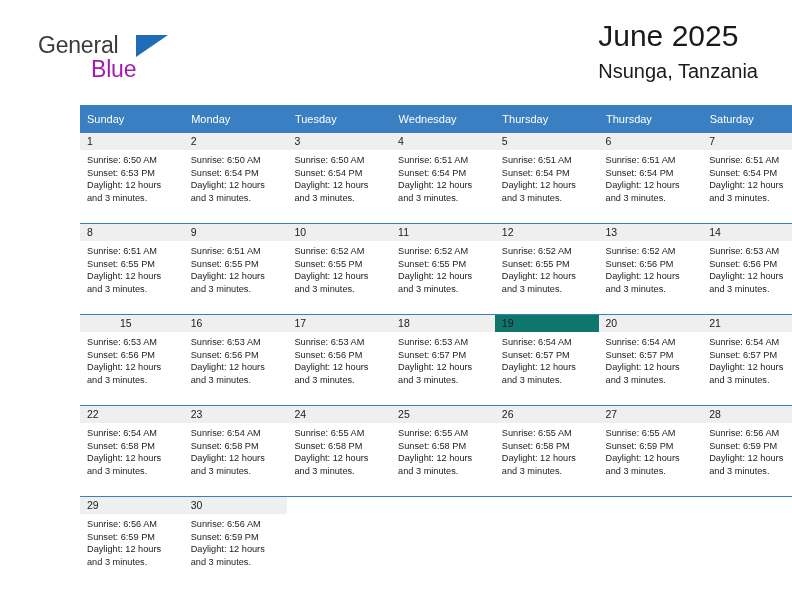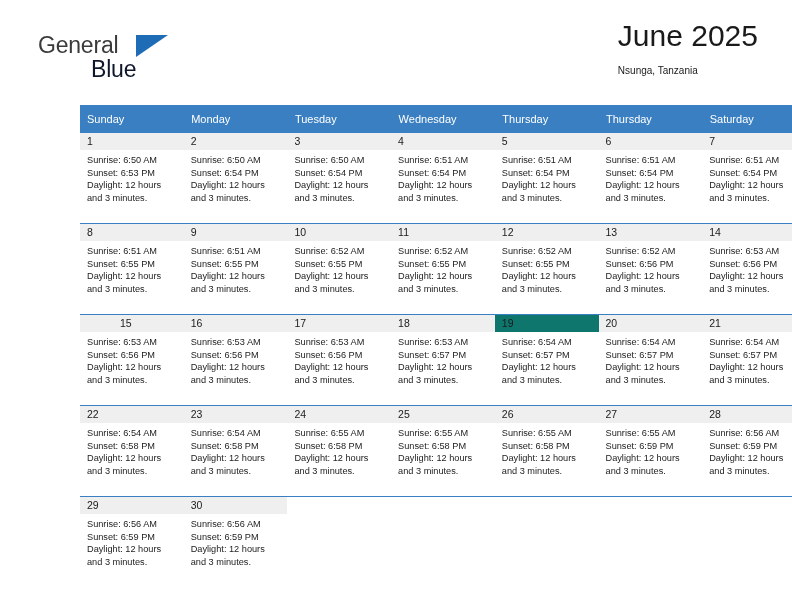--- a/index.html
+++ b/index.html
@@ -68,21 +68,21 @@
     top: 18px;
   }
   .cal-title {
     font-size: 30px;
     line-height: 36px;
     color: #1a1a1a;
     font-weight: normal;
     margin: 0;
   }
   .cal-subtitle {
-    font-size: 10px;
+    font-size: 20px;
     line-height: 22px;
     color: #1a1a1a;
     margin: 6px 0 0 0;
   }
 
   
   .cal-wrap {
     position: absolute;
     left: 33px;
     top: 105px;
@@ -149,21 +149,21 @@
 
 <div class="page">
 
   <div class="header">
 
     <div class="brand">
       <div class="brand-line1">
         <span>General</span>
         <span class="brand-tri" style="border-left-color: rgb(30, 108, 181);"></span>
       </div>
-      <div class="brand-line2" style="color: #0f172a;">Blue</div>
+      <div class="brand-line2" style="color: #a21caf;">Blue</div>
     </div>
 
     <div class="title-block">
       <h1 class="cal-title">June 2025</h1>
       <div class="cal-subtitle">Nsunga, Tanzania</div>
     </div>
 
   </div>
 
   <div class="cal-wrap">

